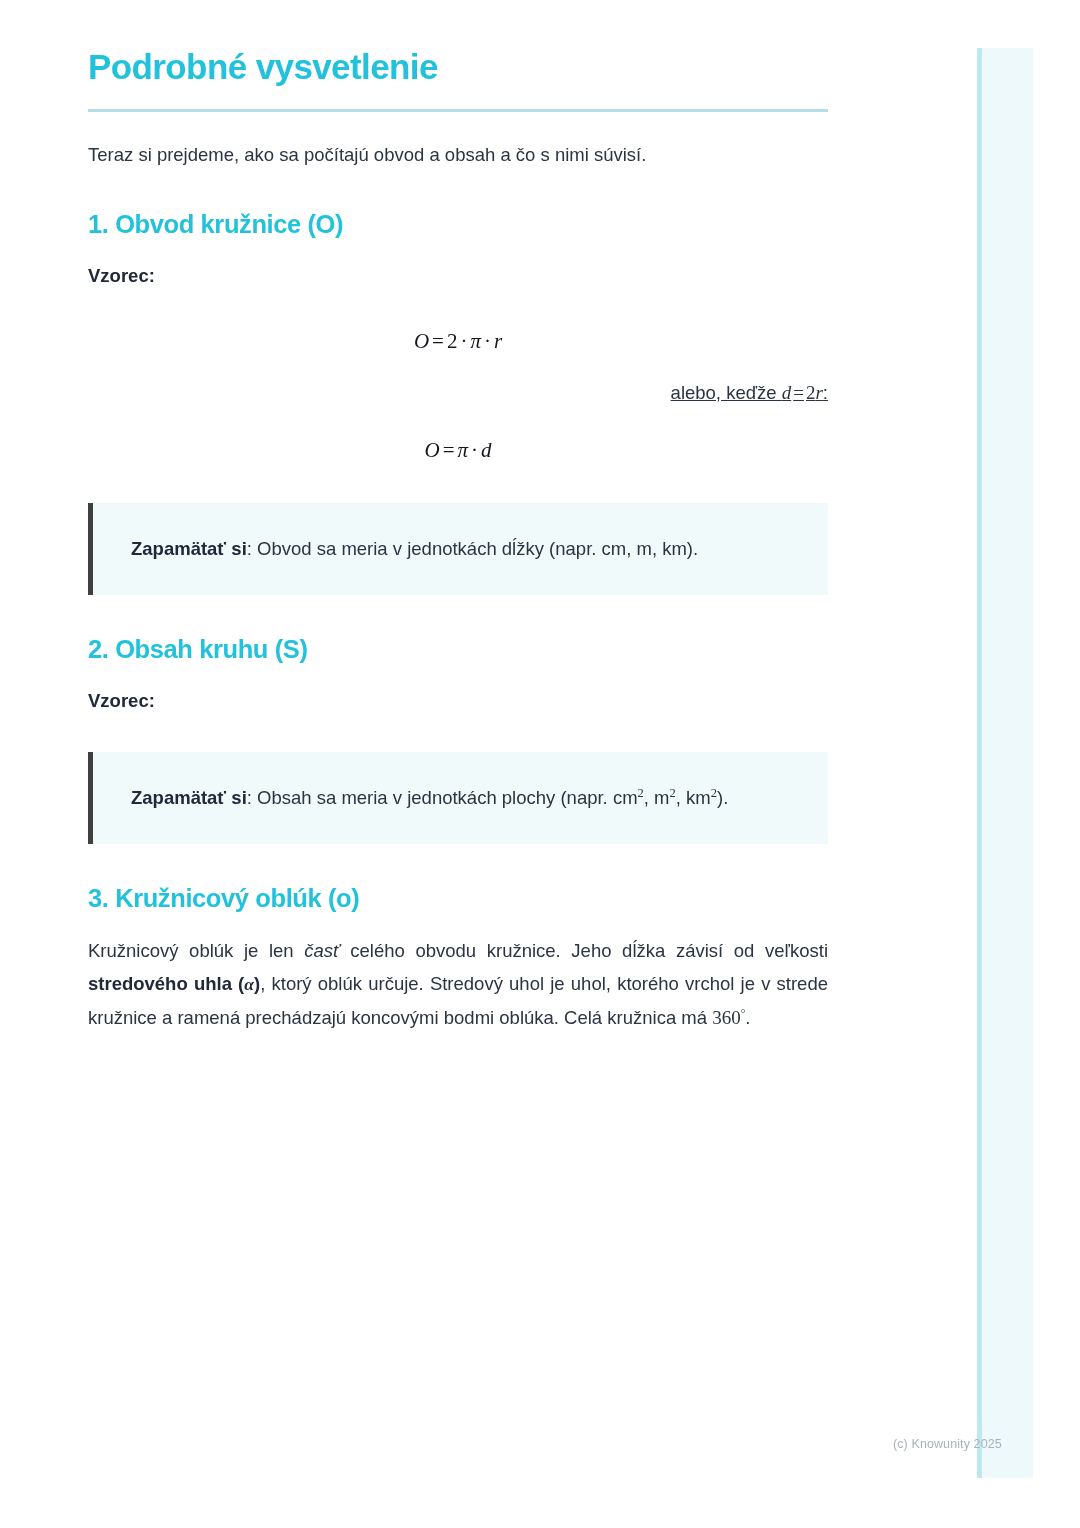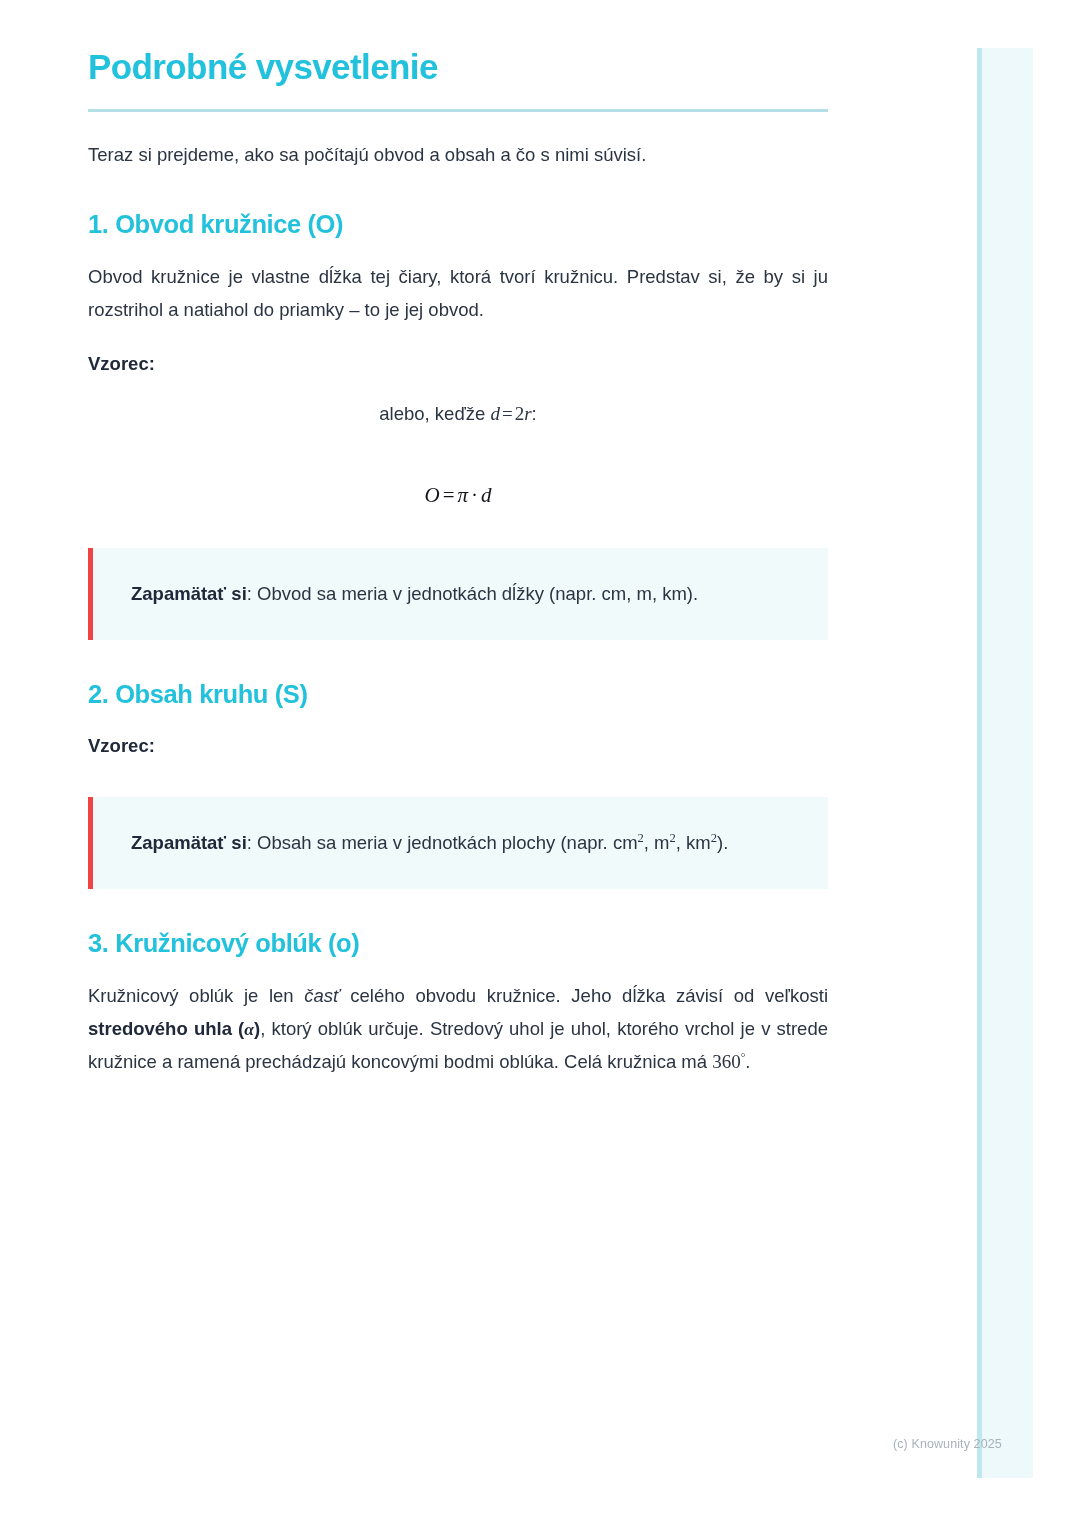--- a/index.html
+++ b/index.html
@@ -68,38 +68,38 @@
     margin: 40px 0 0 0;
   }
 
   p.body {
     font-size: 18.5px;
     line-height: 1.78;
     margin: 22px 0 0 0;
     text-align: justify;
     color: #2b3442;
   }
-  p.body.ragged { text-align: center; }
+  p.body.ragged { text-align: right; text-decoration: underline; }
 
   p.label {
     font-size: 18.5px;
     font-weight: 700;
     margin: 26px 0 0 0;
     color: #20293a;
   }
 
   
   .formula {
     font-family: "Liberation Serif", "DejaVu Serif", serif;
     font-size: 21px;
     text-align: center;
     margin: 42px 0 0 0;
     color: #14161c;
   }
-  .formula.f2  { margin-top: 52px; }
+  .formula.f2  { margin-top: 28px; }
   .formula.f3  { margin-top: 46px; }
   .mi { font-style: italic; }
   .mn { font-style: normal; }
   .op { font-style: normal; padding: 0 3px; }
   sup.mexp {
     font-size: 0.66em;
     vertical-align: super;
     font-style: italic;
   }
   .inline-math {
@@ -129,21 +129,21 @@
   .alpha {
     font-family: "Liberation Serif", "DejaVu Serif", serif;
     font-style: italic;
     font-weight: 400;
     font-size: 0.95em;
   }
 
   
   .callout {
     background: #f1fafb;
-    border-left: 5px solid #ef4444;
+    border-left: 5px solid #404040;
     margin: 40px 0 0 0;
     padding: 30px 34px 30px 38px;
     box-sizing: border-box;
     width: 740px;
   }
   .callout p {
     margin: 0;
     font-size: 18.5px;
     line-height: 1.72;
     color: #2b3442;
@@ -168,24 +168,26 @@
 
 <div class="page">
 
   <h1 class="doc-title">Podrobné vysvetlenie</h1>
   <div class="title-rule"></div>
 
   <p class="lead">Teraz si prejdeme, ako sa počítajú obvod a obsah a čo s nimi súvisí.</p>
 
   <h2 class="section-title">1. Obvod kružnice (O)</h2>
 
-  <p class="body">Obvod kružnice je vlastne dĺžka tej čiary, ktorá tvorí kružnicu. Predstav si, že by si ju rozstrihol a natiahol do priamky – to je jej obvod.</p>
 
   <p class="label">Vzorec:</p>
 
+  <div class="formula">
+    <span class="mi">O</span><span class="op">=</span><span class="mn">2</span><span class="op">·</span><span class="mi">π</span><span class="op">·</span><span class="mi">r</span>
+  </div>
 
   <p class="body ragged">
     <span>alebo, keďže </span><span class="inline-math">d<span class="opi">=</span><span class="mn">2</span>r</span><span>:</span>
   </p>
 
   <div class="formula f2">
     <span class="mi">O</span><span class="op">=</span><span class="mi">π</span><span class="op">·</span><span class="mi">d</span>
   </div>
 
   <div class="callout">

